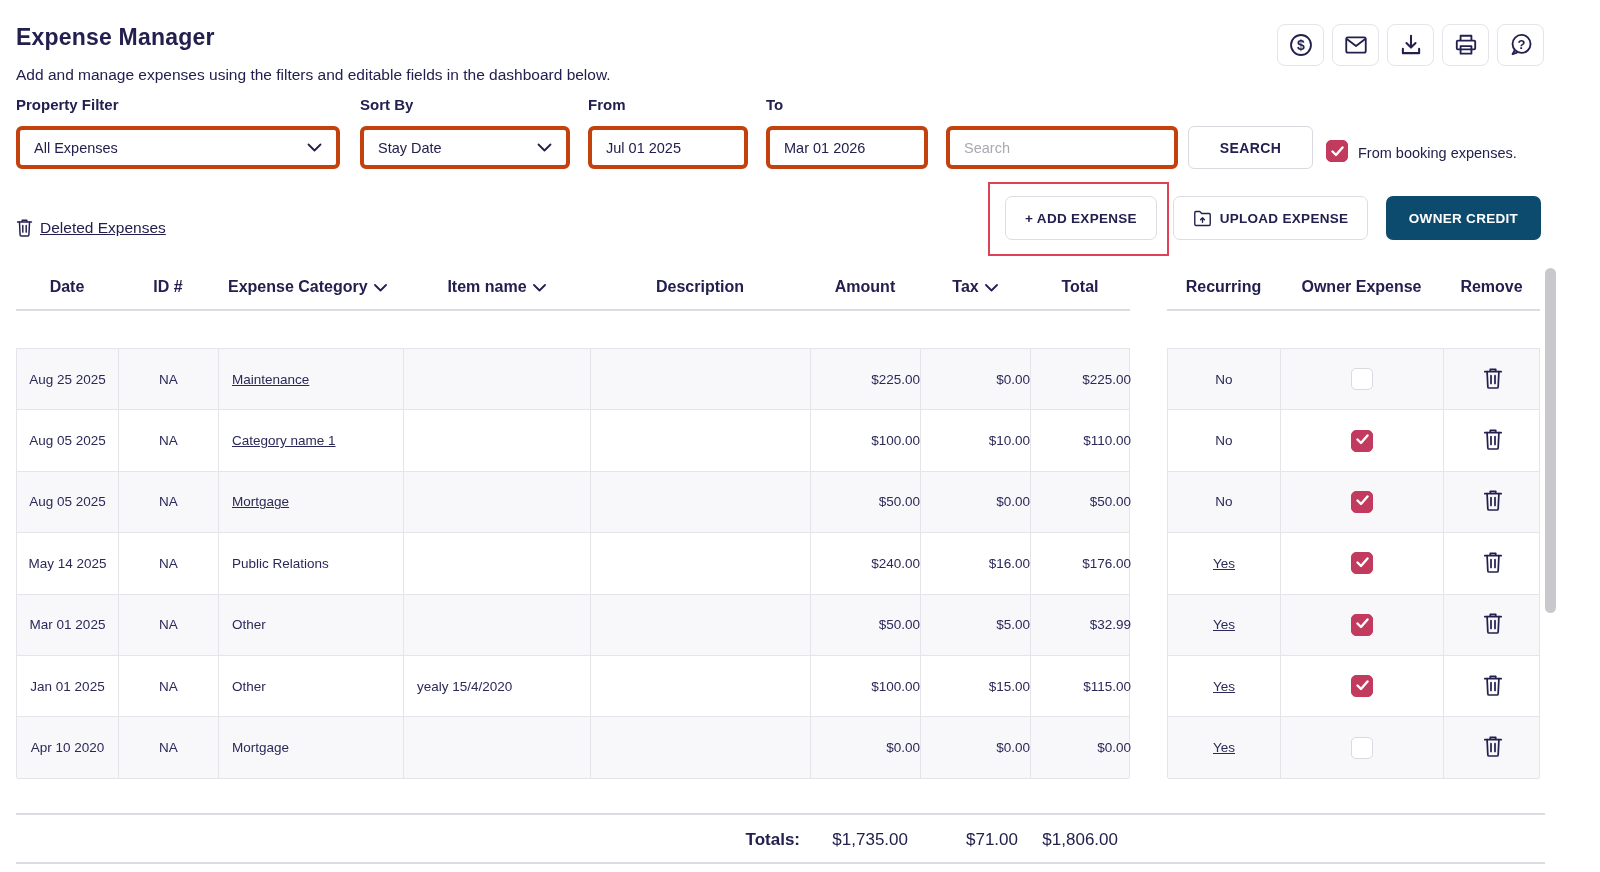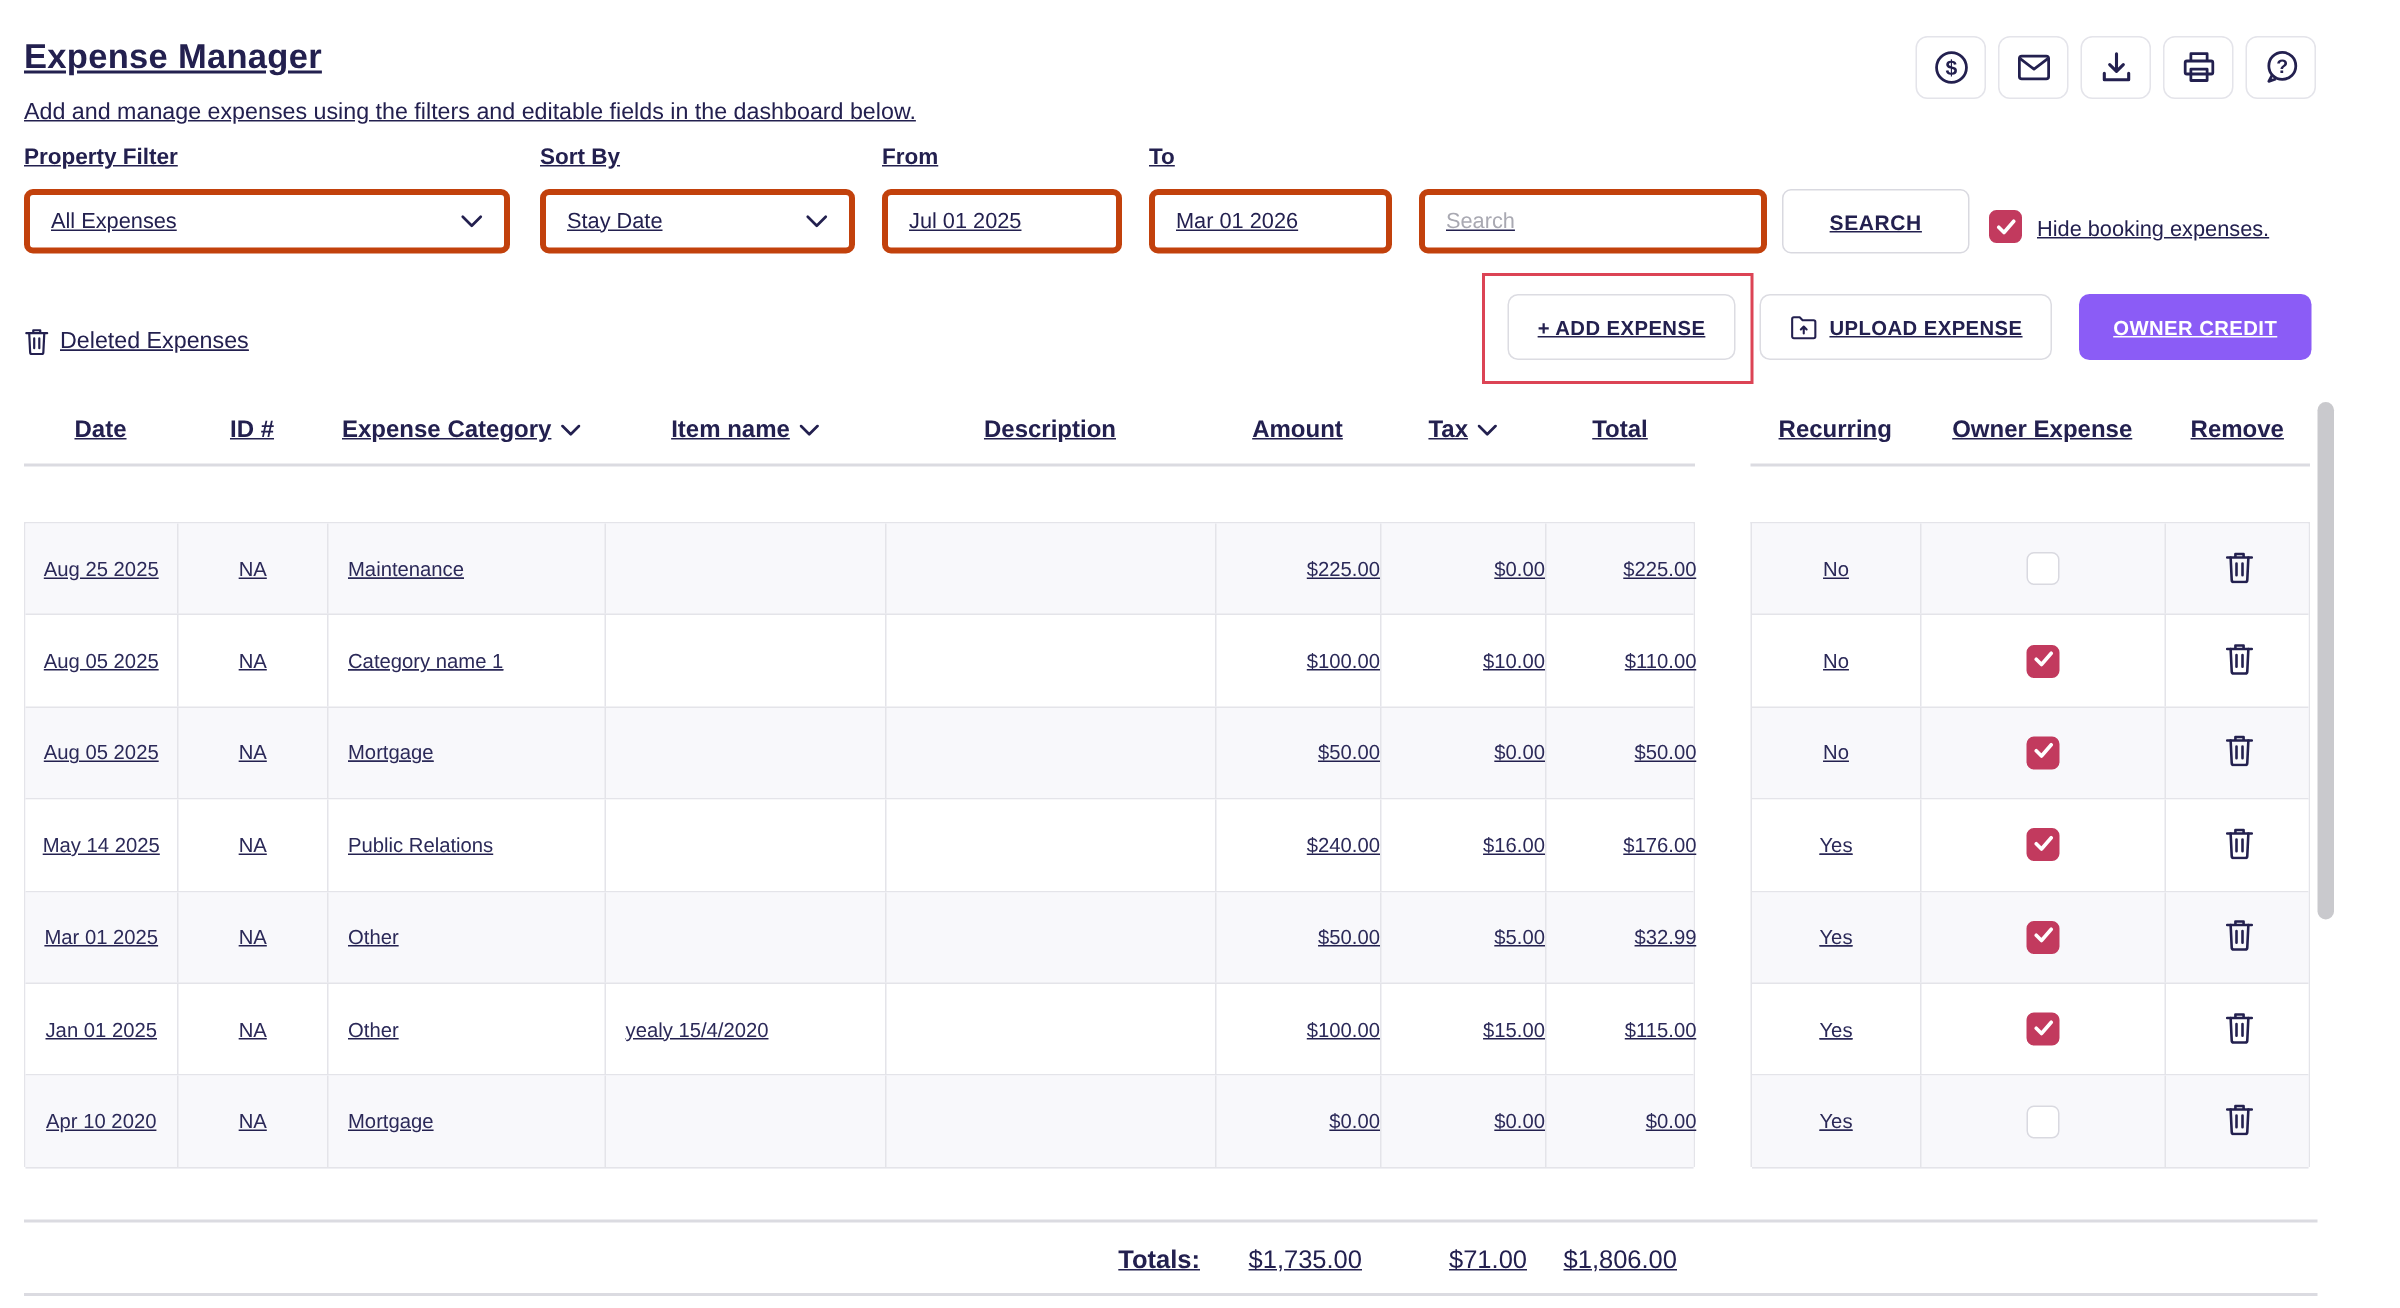--- a/index.html
+++ b/index.html
@@ -1,21 +1,21 @@
 <!DOCTYPE html>
 <html><head>
 <meta charset="utf-8">
 <style>
   * { box-sizing: border-box; margin: 0; padding: 0; }
   body { background: #fff; }
   .page {
     position: relative; width: 1600px; height: 872px; background: #fff;
     font-family: "Liberation Sans", sans-serif; color: #23204F; overflow: hidden;
   }
-  .abs { position: absolute; text-decoration: underline; }
+  .abs { position: absolute; }
 
   
   .title { left: 16px; top: 24px; font-size: 23px; font-weight: 700; letter-spacing: .2px; }
   .subtitle { left: 16px; top: 66px; font-size: 15.5px; }
 
   .toolbar { right: 56px; top: 24px; display: flex; gap: 8px; }
   .icon-btn {
     width: 47px; height: 42px; background: #fff; border: 1px solid #E4E4EA;
     border-radius: 8px; display: flex; align-items: center; justify-content: center;
     cursor: pointer; color: #23204F;
@@ -47,21 +47,21 @@
   
   .deleted-link { left: 16px; top: 218px; display: flex; align-items: center; gap: 7px;
     font-size: 15.5px; cursor: pointer; }
   .deleted-link .txt { text-decoration: underline; }
   .action-btn {
     top: 196px; height: 44px; background: #fff; border: 1px solid #DCDCE2;
     border-radius: 7px; font-size: 13.5px; font-weight: 700; letter-spacing: .3px;
     color: #23204F; cursor: pointer; display: flex; align-items: center;
     justify-content: center; gap: 8px;
   }
-  .owner-btn { background: #8b5cf6; border: none; color: #fff; }
+  .owner-btn { background: #0c4a6e; border: none; color: #fff; }
   .annotation-box {
     left: 988px; top: 182px; width: 181px; height: 74px;
     border: 2px solid #DC4455; pointer-events: none; z-index: 5;
   }
 
   
   .thead-row { top: 273px; height: 28px; display: grid; align-items: center; }
   .th { font-size: 16px; font-weight: 700; display: flex; align-items: center;
         justify-content: center; gap: 6px; white-space: nowrap; }
   .th.left-align { justify-content: flex-start; padding-left: 10px; }
@@ -164,21 +164,21 @@
   <input class="abs field" style="left: 588px; width: 160px;" value="Jul 01 2025">
   <input class="abs field" style="left: 766px; width: 162px;" value="Mar 01 2026">
   <input class="abs field" style="left: 946px; width: 232px;" placeholder="Search">
   <button class="abs search-btn" style="left:1188px;width:125px">SEARCH</button>
 
   <div class="abs checkbox checked" style="left:1326px;top:140px">
     <svg width="13" height="11" viewBox="0 0 13 11" fill="none">
         <path d="M1.5 5.5l3.5 3.5L11.5 1.5" stroke="#fff" stroke-width="2.4" stroke-linecap="round" stroke-linejoin="round"></path>
       </svg>
   </div>
-  <div class="abs hide-label" style="left:1358px;top:145px">Hide booking expenses.</div>
+  <div class="abs hide-label" style="left:1358px;top:145px">From booking expenses.</div>
 
   <div class="abs deleted-link">
     <svg width="17" height="19" viewBox="0 0 22 24" fill="none" stroke="#23204F" stroke-width="1.9" stroke-linecap="round" stroke-linejoin="round">
         <path d="M2 5h18M8 5V2.5h6V5"></path>
         <path d="M4.5 5l.8 16.5a1.5 1.5 0 0 0 1.5 1.5h8.4a1.5 1.5 0 0 0 1.5-1.5L17.5 5"></path>
         <path d="M8.8 9.5v8.5M13.2 9.5v8.5"></path>
       </svg>
     <span class="txt">Deleted Expenses</span>
   </div>
 

